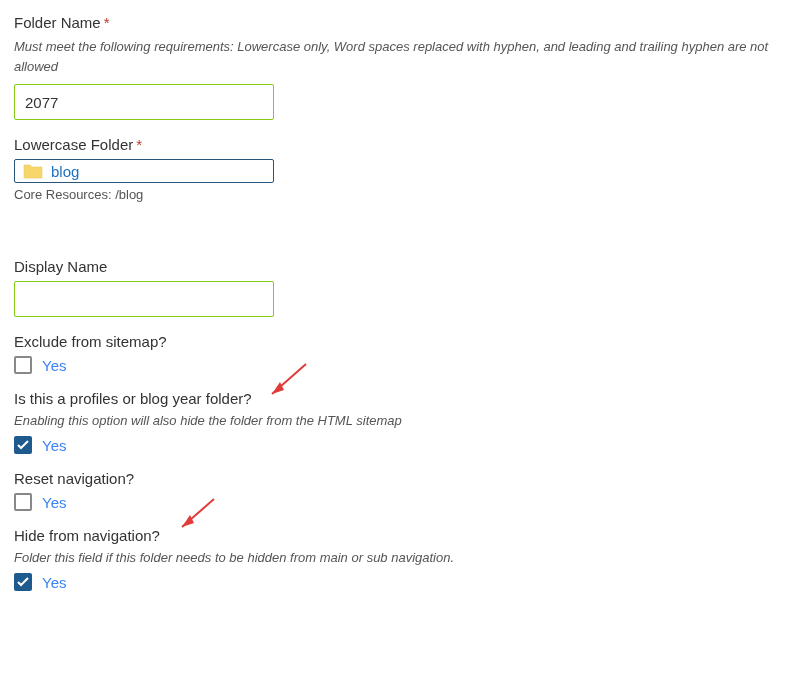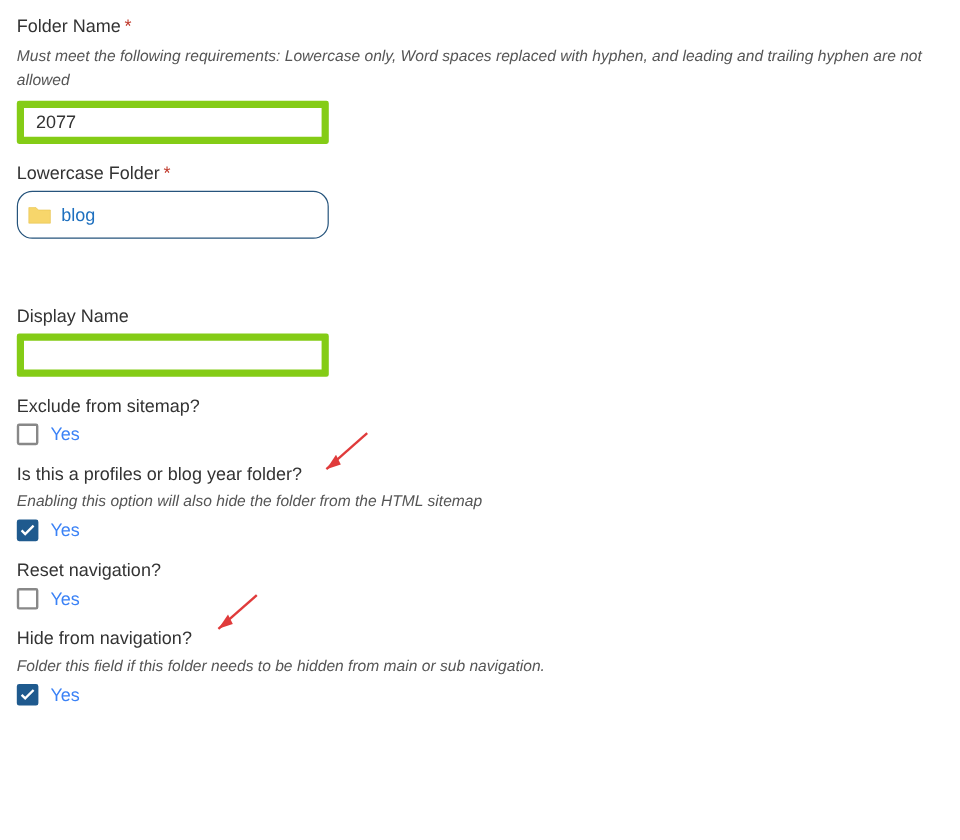--- a/index.html
+++ b/index.html
@@ -31,30 +31,30 @@
       font-style: italic;
       font-size: 13px;
       color: #555;
       margin: 4px 0 8px 0;
     }
     input.text {
       width: 260px;
       height: 36px;
       padding: 6px 10px;
       font-size: 15px;
-      border: 6px solid #84cc16;
+      border: 1px solid #84cc16;
       border-radius: 2px;
       outline: none;
       color: #333;
     }
     .folder-picker {
       width: 260px;
-      height: 40px;
+      height: 24px;
       border: 1px solid #26547c;
-      border-radius: 13px;
+      border-radius: 2px;
       display: flex;
       align-items: center;
       padding: 0 8px;
       cursor: pointer;
       gap: 8px;
     }
     .folder-picker .folder-icon svg { display: block; }
     .folder-picker .folder-text { color: #1e70bf; font-size: 15px; }
     .path-text {
       font-size: 13px;
@@ -110,20 +110,21 @@
       <span>Lowercase Folder</span><span class="required">*</span>
     </label>
     <div class="folder-picker">
       <span class="folder-icon">
         <svg width="20" height="16" viewBox="0 0 20 16">
           <path d="M1 2 L7 2 L9 4 L19 4 L19 15 L1 15 Z" fill="#f7d66b" stroke="#e6c24f" stroke-width="0.5"></path>
         </svg>
       </span>
       <span class="folder-text">blog</span>
     </div>
+    <div class="path-text">Core Resources: /blog</div>
   </div>
 
   <div class="spacer"></div>
 
   <div class="field">
     <label class="field-label">Display Name</label>
     <input class="text" type="text" value="" style="">
   </div>
 
   <div class="field">

